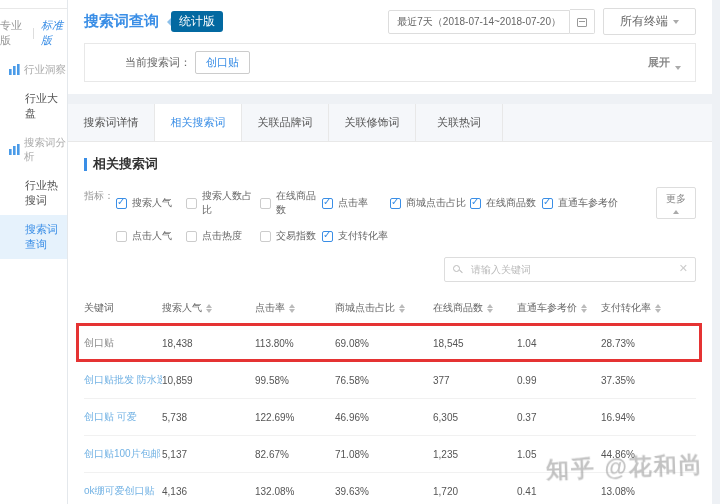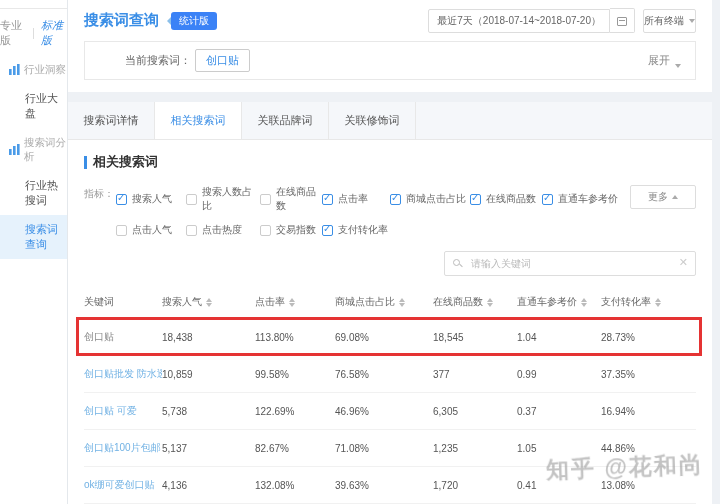--- a/index.html
+++ b/index.html
@@ -15,51 +15,51 @@
   .menu-section { display:flex; align-items:center; gap:4px; padding:8px 0 7px 9px; color:#aaa; font-size:10.5px; }
   .menu-item { padding:7px 0 7px 25px; font-size:11px; color:#555; cursor:pointer;font-family:Liberation Serif, serif; }
   .menu-item.active { background:#e6f2fc; color:#3a8ee6; }
 
   
   .main { flex:1; display:flex; flex-direction:column; padding-right:8px; }
   .card { background:#fff; }
   .header-card { margin-bottom:10px; }
   .title-row { display:flex; align-items:center; padding:8px 16px 6px; }
   .page-title { font-size:15px; font-weight:bold; color:#3a8ee6; }
-  .badge { margin-left:12px; background:#3b82f6; color:#fff; font-size:10px; padding:2px 8px; border-radius:3px; position:relative; }
+  .badge { margin-left:12px; background:#0369a1; color:#fff; font-size:12px; padding:2px 8px; border-radius:3px; position:relative; }
   .badge::before { content:""; position:absolute; left:-4px; top:50%; margin-top:-4px; border-top:4px solid transparent; border-bottom:4px solid transparent; border-right:4px solid #8cc0ea; }
   .header-right { margin-left:auto; display:flex; align-items:center; }
   .date-range { border:1px solid #ddd; border-radius:2px 0 0 2px; padding:4px 8px; font-size:10px; color:#666; cursor:pointer; white-space:nowrap; }
   .cal-btn { border:1px solid #ddd; border-left:none; border-radius:0 2px 2px 0; padding:3px 7px 2px; cursor:pointer; }
   .cal-glyph { display:inline-block; width:10px; height:9px; border:1px solid #999; border-radius:1px; position:relative; }
   .cal-glyph::before { content:""; position:absolute; left:1px; right:1px; top:2px; height:1px; background:#999; }
-  .terminal-btn { border:1px solid #ddd; border-radius:2px; margin-left:8px; padding:4px 0; font-size:10px; color:#666; display:flex; align-items:center; gap:5px; cursor:pointer; }
+  .terminal-btn { border:1px solid #ddd; border-radius:2px; margin-left:8px; padding:4px 16px; font-size:12px; color:#666; display:flex; align-items:center; gap:5px; cursor:pointer; }
   .chev-down { width:0; height:0; border-left:3.5px solid transparent; border-right:3.5px solid transparent; border-top:4px solid #aaa; display:inline-block; }
   .chev-up { width:0; height:0; border-left:3.5px solid transparent; border-right:3.5px solid transparent; border-bottom:4px solid #aaa; display:inline-block; }
   .current-search-panel { margin:2px 16px 12px; border:1px solid #e8e8e8; display:flex; align-items:center; padding:7px 14px 7px 40px; font-size:11px; color:#666; }
   .cs-value { border:1px solid #ccc; border-radius:2px; padding:3px 10px; margin-left:4px; color:#3a8ee6; cursor:pointer; }
-  .expand { margin-left:auto; display:flex; align-items:flex-end; gap:5px; color:#888; cursor:pointer; }
+  .expand { margin-left:auto; display:flex; align-items:flex-end; gap:5px; color:#888; cursor:pointer;font-weight:bold; }
 
   .body-card { flex:1; position:relative; }
   .tabbar { display:flex; background:#f5f7fa; border-bottom:1px solid #e8e8e8; }
   .tab { width:87px; text-align:center; padding:11px 0; font-size:11px; color:#555; border-right:1px solid #e8e8e8; cursor:pointer; }
   .tab.active { background:#fff; color:#3a8ee6; }
   .section-title { display:flex; align-items:center; gap:6px; padding:13px 16px 2px; font-size:13px; font-weight:bold; color:#333; }
   .blue-bar { width:3px; height:13px; background:#3a8ee6; }
 
   .metrics { padding:12px 16px 0; display:flex; font-size:10px; color:#666; }
   .metrics-label { width:32px; color:#999; padding-top:2px; flex:none; }
   .metrics-grid { flex:1; }
   .metrics-row { display:flex; align-items:center; margin-bottom:10px; }
   .metric { display:flex; align-items:center; gap:5px; cursor:pointer; }
   .cw1{width:70px;} .cw2{width:74px;} .cw3{width:62px;} .cw4{width:68px;} .cw5{width:80px;} .cw6{width:72px;} .cw7{width:78px;}
   .cb { width:11px; height:11px; border:1px solid #ccc; border-radius:2px; background:#fff; position:relative; flex:none; }
   .cb.checked { border-color:#3a8ee6; }
   .cb.checked::after { content:"✓"; position:absolute; top:-3px; left:0px; color:#3a8ee6; font-size:10px; font-weight:bold; }
-  .more-btn { margin-left:auto; border:1px solid #ddd; border-radius:2px; padding:4px 17px; font-size:10px; color:#888; display:flex; align-items:center; gap:4px; cursor:pointer; align-self:flex-start; }
+  .more-btn { margin-left:auto; border:1px solid #ddd; border-radius:2px; padding:4px 9px; font-size:10px; color:#888; display:flex; align-items:center; gap:4px; cursor:pointer; align-self:flex-start;flex-direction:column; }
 
   .search-row { display:flex; justify-content:flex-end; padding:4px 16px 10px; }
   .search-box { position:relative; width:252px; }
   .search-box input { width:100%; height:25px; border:1px solid #ddd; border-radius:2px; padding:0 24px 0 26px; font-size:10px; color:#666; outline:none; }
   .search-box input::placeholder { color:#bbb; }
   .search-glyph { position:absolute; left:9px; top:8px; width:7px; height:7px; border:1px solid #bbb; border-radius:50%; }
   .search-glyph::after { content:""; position:absolute; width:4px; height:1px; background:#bbb; transform:rotate(45deg); right:-4px; bottom:-1px; }
   .clear-icon { position:absolute; right:8px; top:5px; color:#ccc; font-size:11px; cursor:pointer; }
   .clear-icon::after { content:"✕"; }
 
@@ -135,20 +135,21 @@
       </span>
     </div>
   </section>
 
   <section class="card body-card">
     <div class="tabbar">
       <div class="tab">搜索词详情</div>
       <div class="tab active">相关搜索词</div>
       <div class="tab">关联品牌词</div>
       <div class="tab">关联修饰词</div>
+      <div class="tab">关联热词</div>
     </div>
 
     <div class="section-title">
       <span class="blue-bar"></span>
       <span>相关搜索词</span>
     </div>
 
     <div class="metrics">
       <div class="metrics-label">指标：</div>
       <div class="metrics-grid">

